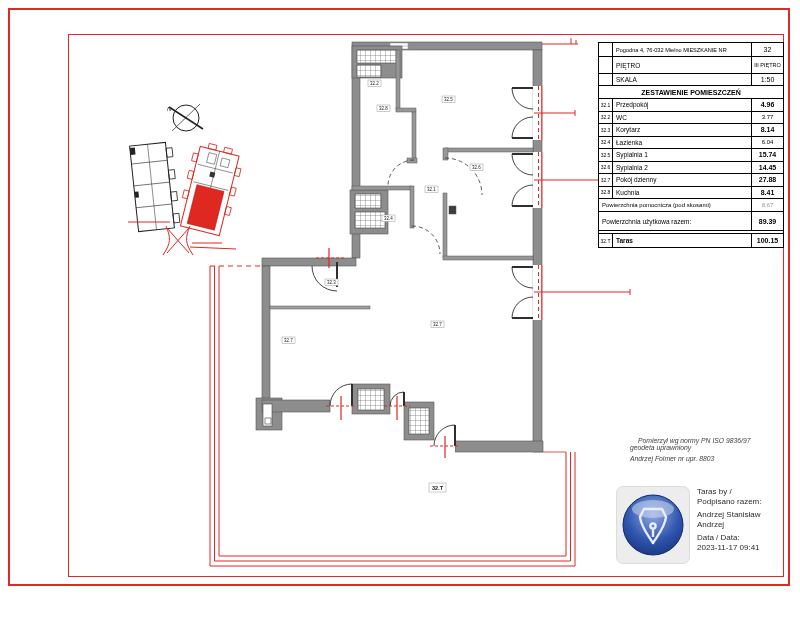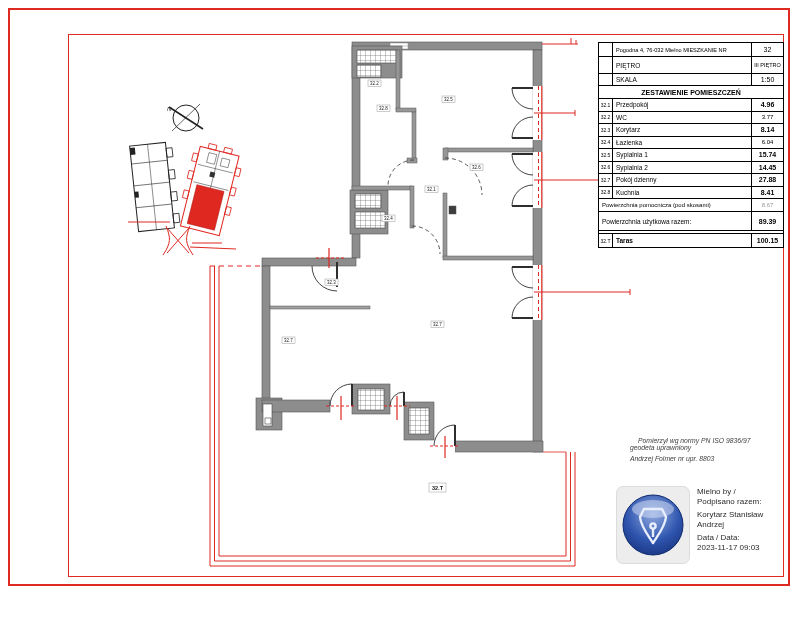--- a/index.html
+++ b/index.html
@@ -373,23 +373,23 @@
       <circle cx="0" cy="0" r="30" fill="url(#stampGrad)" stroke="#0e2a6e" stroke-width="1"></circle>
       <ellipse cx="0" cy="-16" rx="21" ry="9" fill="#cdd9f0" opacity="0.55"></ellipse>
       <g fill="none" stroke="#e8eefc" stroke-width="2.4" stroke-linejoin="round">
         <path d="M-9,-16 L9,-16 L13,-8 C12,2 5,10 0,18 C-5,10 -12,2 -13,-8 Z"></path>
         <line x1="0" y1="4" x2="0" y2="12"></line>
         <circle cx="0" cy="1" r="2.6"></circle>
       </g>
     </svg>
   </div>
   <div class="sig-text">
-    <div>Mielno by /</div>
+    <div>Taras by /</div>
     <div>Podpisano razem:</div>
     <div class="sig-gap"></div>
-    <div>Korytarz Stanisław</div>
+    <div>Andrzej Stanisław</div>
     <div>Andrzej</div>
     <div class="sig-gap"></div>
     <div>Data / Data:</div>
-    <div>2023-11-17 09:03</div>
+    <div>2023-11-17 09:41</div>
   </div>
 
 </div>
 
 </body></html>

